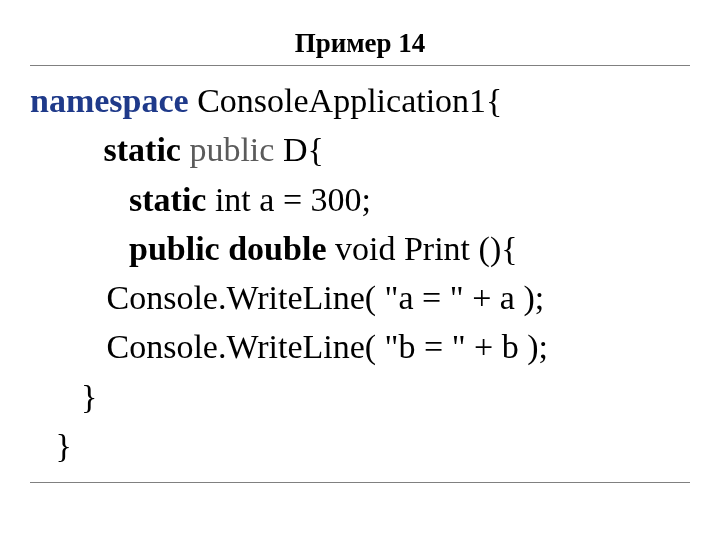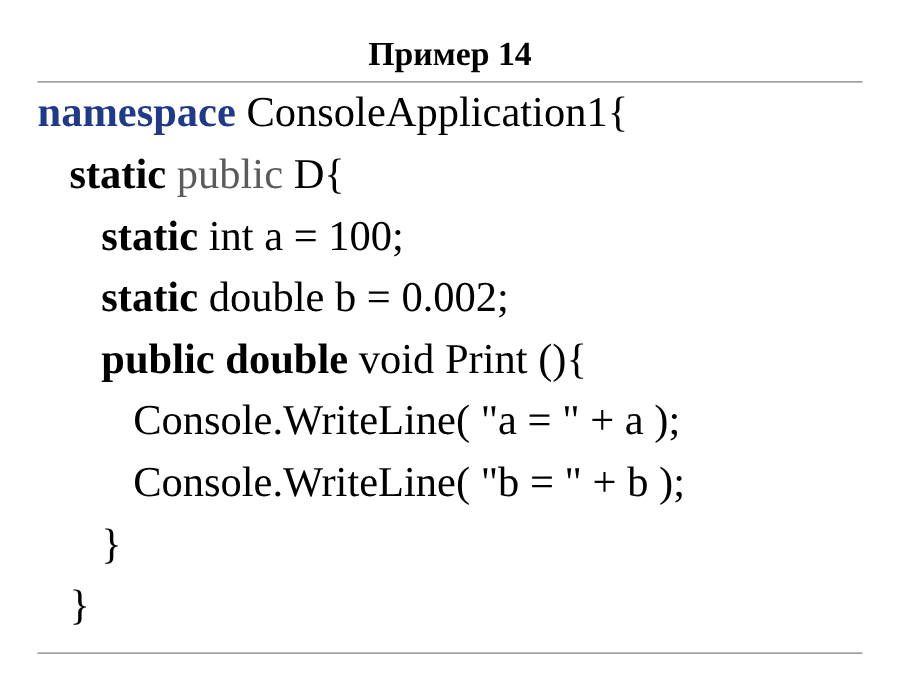--- a/index.html
+++ b/index.html
@@ -16,42 +16,42 @@
     width: 720px;
     height: 540px;
     padding: 28px 30px 20px 30px;
   }
   .title {
     text-align: center;
     font-size: 27px;
     font-weight: bold;
     padding-bottom: 6px;
     border-bottom: 1px solid #808080;
+    margin-bottom: 10px;
   }
   .body {
     font-size: 34px;
     line-height: 1.45;
     border-bottom: 1px solid #808080;
     padding-bottom: 12px;
   }
   .line { white-space: pre; }
   .kw-ns { color: #1f3a8a; font-weight: bold; }   
-  .kw    { color: #000;    font-weight: bold; }   
+  .kw    { color: #000;    font-weight: bold; margin-left: 48px; }   
   .cls   { color: #5b5b5b; }                      
 </style>
 </head>
 <body>
 
 <div class="slide">
   <div class="title">Пример 14</div>
 
   <div class="body">
     <div class="line"><span class="kw-ns">namespace</span><span> ConsoleApplication1{</span></div>
     <div class="line"><span>   </span><span class="kw">static </span><span class="cls">public</span><span> D{</span></div>
-    <div class="line"><span>      </span><span class="kw">static</span><span> int a = 100;</span></div>
-    <div class="line"><span>      </span><span class="kw">static</span><span> double b = 0.002;</span></div>
+    <div class="line"><span>      </span><span class="kw">static</span><span> int a = 300;</span></div>
     <div class="line"><span>      </span><span class="kw">public double</span><span> void Print (){</span></div>
     <div class="line">         Console.WriteLine( "a = " + a );</div>
     <div class="line">         Console.WriteLine( "b = " + b );</div>
     <div class="line">      }</div>
     <div class="line">   }</div>
   </div>
 </div>
 
 </body></html>

